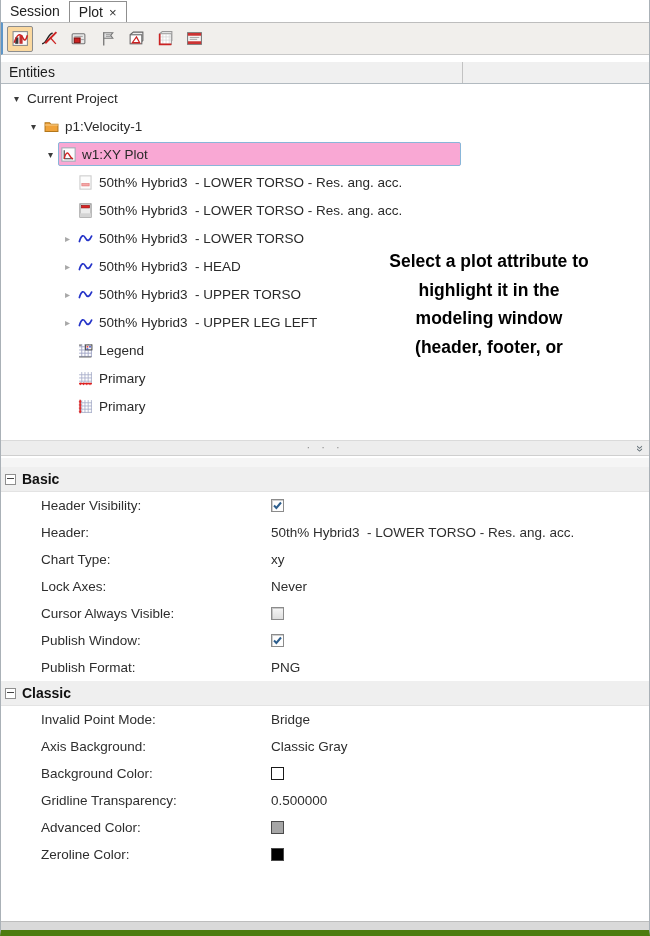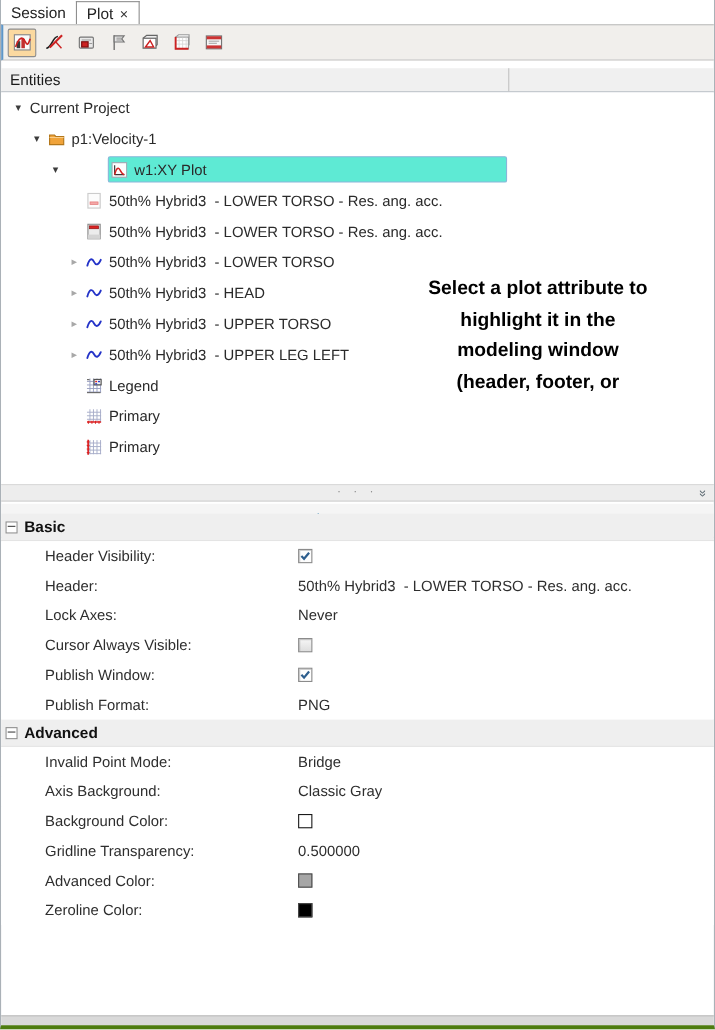--- a/index.html
+++ b/index.html
@@ -1,20 +1,20 @@
 <!DOCTYPE html>
 <html><head>
 <meta charset="utf-8">
 <style>
   html,body{margin:0;padding:0;background:#fff;}
   .window{
     position:relative;width:650px;height:936px;box-sizing:border-box;
     font-family:"Liberation Sans",sans-serif;font-size:13.5px;color:#1b1b1b;
     background:#fff;overflow:hidden;
-    border-left:1px solid #aab1b7;border-right:1px solid #aab1b7;border-bottom:4px solid #4d7c0f;
+    border-left:1px solid #aab1b7;border-right:1px solid #aab1b7;border-bottom:6px solid #4d7c0f;
   }
   
   .tabbar{position:absolute;left:0;top:0;width:100%;height:22px;display:flex;align-items:flex-end;background:#fff;}
   .tab{height:21px;box-sizing:border-box;padding:2px 9px 0 9px;font-size:14px;color:#222;background:#fff;cursor:default;}
   .tab.active{border:1px solid #8f8f8f;border-bottom:none;}
   .tab .close{margin-left:6px;font-size:13px;color:#333;}
   
   .toolbar{
     position:absolute;left:0;top:22px;width:100%;height:33px;box-sizing:border-box;
     background:#f1efec;border-top:1px solid #bdbdbd;border-bottom:1px solid #c8c8c8;
@@ -177,21 +177,21 @@
             <svg viewBox="0 0 14 14">
               <path d="M1 3.5 h4.2 l1.2 1.4 H13 v6.8 H1 z" fill="#f0a33a" stroke="#b3771b"></path>
               <path d="M1 5.6 H13" stroke="#f8cd8a" stroke-width="1"></path>
             </svg>
           </span>
           <span class="tlabel">p1:Velocity-1</span>
         </span>
       </div>
       <div class="tree-row selected" style="padding-left: 42px;">
         <span class="arrow expanded">▾</span>
-        <span class="row-inner" style="background: #5eead4; margin-left: 40px;">
+        <span class="row-inner" style="background: #f9a8d4;">
           <span class="ticon">
             <svg viewBox="0 0 14 14">
               <rect x="0.8" y="0.8" width="12.4" height="12.4" fill="#fdfdfd" stroke="#9facb5"></rect>
               <path d="M3 11 h8.3 M3 11 V3" stroke="#3a3a3a" stroke-width="1"></path>
               <path d="M3 11 C4.5 4.5 6.5 4.5 8 7.8 C9 10 10 10.6 11.2 11" stroke="#d42222" fill="none" stroke-width="1.3"></path>
             </svg>
           </span>
           <span class="tlabel">w1:XY Plot</span>
         </span>
       </div>
@@ -334,40 +334,44 @@
         <span class="prop-label">Header Visibility:</span>
         <span class="prop-value"><span class="checkbox checked"><svg viewBox="0 0 11 11">
               <path d="M2 5.5 L4.4 8 L9 2.5" stroke="#2d5e8d" stroke-width="2" fill="none"></path>
             </svg></span></span>
       </div>
       <div class="prop-row">
         <span class="prop-label">Header:</span>
         <span class="prop-value">50th% Hybrid3  - LOWER TORSO - Res. ang. acc.</span>
       </div>
       <div class="prop-row">
+        <span class="prop-label">Chart Type:</span>
+        <span class="prop-value">xy</span>
+      </div>
+      <div class="prop-row">
         <span class="prop-label">Lock Axes:</span>
         <span class="prop-value">Never</span>
       </div>
       <div class="prop-row">
         <span class="prop-label">Cursor Always Visible:</span>
         <span class="prop-value"><span class="checkbox"></span></span>
       </div>
       <div class="prop-row">
         <span class="prop-label">Publish Window:</span>
         <span class="prop-value"><span class="checkbox checked"><svg viewBox="0 0 11 11">
               <path d="M2 5.5 L4.4 8 L9 2.5" stroke="#2d5e8d" stroke-width="2" fill="none"></path>
             </svg></span></span>
       </div>
       <div class="prop-row">
         <span class="prop-label">Publish Format:</span>
         <span class="prop-value">PNG</span>
       </div>
       <div class="section-header">
         <span class="collapse-box"></span>
-        <span class="section-title">Advanced</span>
+        <span class="section-title">Classic</span>
       </div>
       <div class="prop-row">
         <span class="prop-label">Invalid Point Mode:</span>
         <span class="prop-value">Bridge</span>
       </div>
       <div class="prop-row">
         <span class="prop-label">Axis Background:</span>
         <span class="prop-value">Classic Gray</span>
       </div>
       <div class="prop-row">

